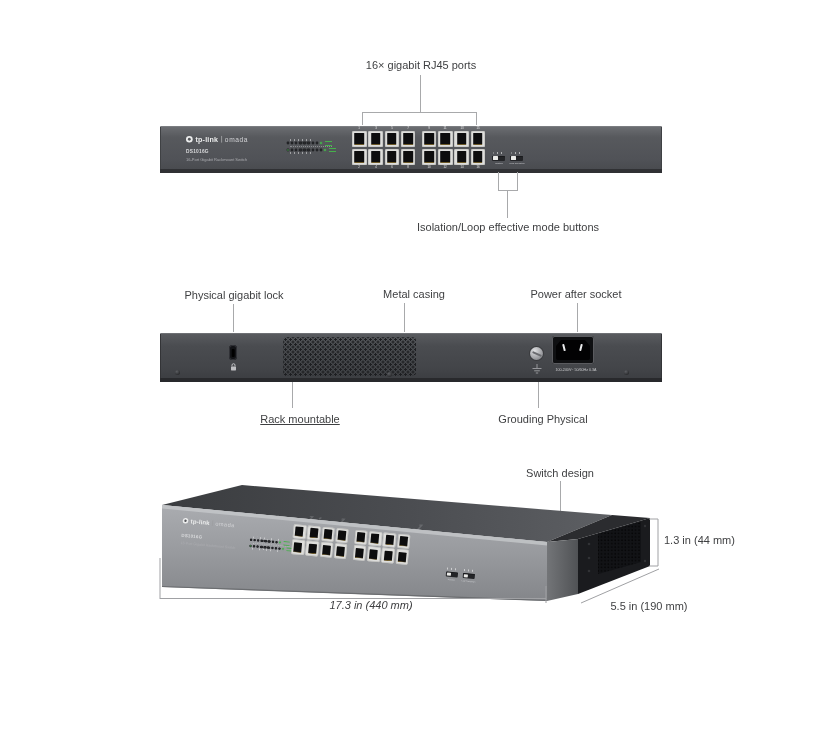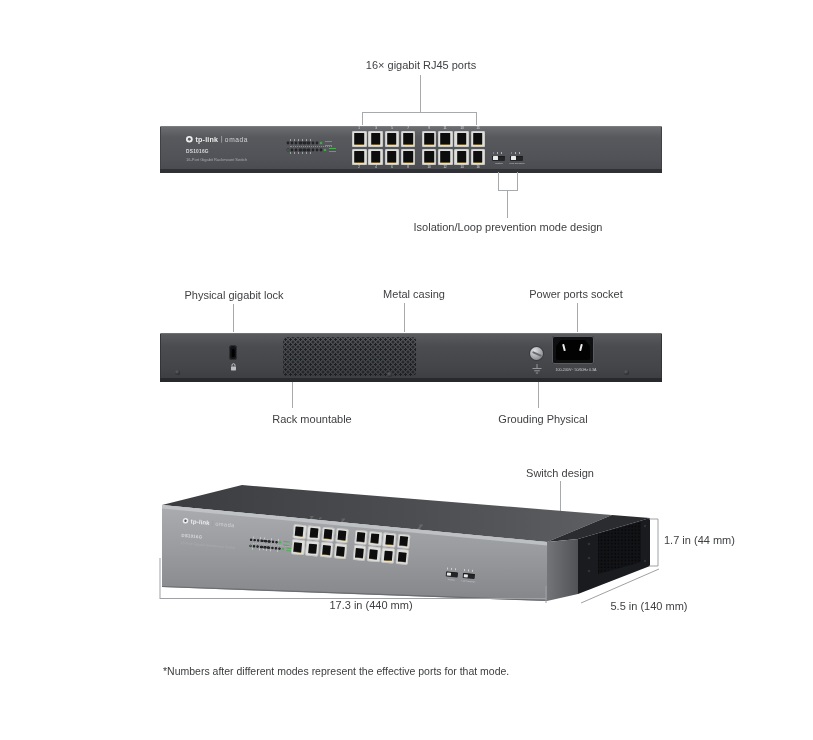--- a/index.html
+++ b/index.html
@@ -282,25 +282,25 @@
     </div>
     <div class="mswitch" style="left:350px;top:28.5px;">
       <span class="msticks"></span>
       <span class="knob"></span>
       <span class="mslab">Loop Prevention</span>
     </div>
   </div>
 
   <div class="brkt-bot"></div>
   <div class="cl vl" style="left:507px;top:190px;height:28px;"></div>
-  <div class="lbl c" style="left:508px;top:221px;">Isolation/Loop prevention mode design</div>
+  <div class="lbl c" style="left:508px;top:221px;">Isolation/Loop effective mode buttons</div>
 
   <div class="lbl c" style="left:234px;top:289px;">Physical gigabit lock</div>
   <div class="lbl c" style="left:404px;top:288px;padding-left:20px;">Metal casing</div>
-  <div class="lbl c" style="left:576px;top:288px;">Power ports socket</div>
+  <div class="lbl c" style="left:576px;top:288px;">Power after socket</div>
   <div class="cl vl" style="left:233px;top:304px;height:28px;"></div>
   <div class="cl vl" style="left:404px;top:303px;height:29px;"></div>
   <div class="cl vl" style="left:577px;top:303px;height:29px;"></div>
 
   <div class="chassis back">
     <div class="klock" style="left:69px;top:11px;"></div>
     <svg class="abs" style="left:70px;top:29px;" width="7" height="8" viewBox="0 0 7 8">
       <rect x="1" y="3.4" width="5" height="4" rx=".6" fill="#bfc0c3"></rect>
       <path d="M2 3.4 V2.2 A1.5 1.5 0 0 1 5 2.2 V3.4" fill="none" stroke="#bfc0c3" stroke-width="1"></path>
     </svg>
@@ -320,21 +320,21 @@
   </svg>
   <div class="psock">
     <div class="inlet"></div>
     <div class="p1"></div>
     <div class="p2"></div>
   </div>
   <div class="tiny" style="left:576px;top:368px;transform:translateX(-50%) scale(.33);">100-240V~ 50/60Hz 0.3A</div>
 
   <div class="cl vl" style="left:292px;top:382px;height:26px;"></div>
   <div class="cl vl" style="left:538px;top:382px;height:26px;"></div>
-  <div class="lbl c" style="left:312px;top:413px;">Rack mountable</div>
+  <div class="lbl c" style="left:300px;top:413px;text-decoration:underline;">Rack mountable</div>
   <div class="lbl c" style="left:543px;top:413px;">Grouding Physical</div>
 
   <div class="lbl c" style="left:560px;top:467px;">Switch design</div>
   <div class="cl vl" style="left:560px;top:481px;height:54px;"></div>
 
   <svg class="abs" style="left:145px;top:478px;" width="530" height="140" viewBox="0 0 530 140">
     <defs>
       <linearGradient id="g-top" x1="0" y1="0" x2="1" y2="0">
         <stop offset="0" stop-color="#3a3c3f"></stop>
           <stop offset=".55" stop-color="#4b4d51"></stop>
@@ -494,18 +494,17 @@
       <span class="knob" style="width:4.4px;height:3.6px;"></span>
       <span class="mslab" style="transform:translateX(-50%) scale(.24);">Isolation</span>
     </div>
     <div class="mswitch" style="left:305px;top:39px;width:11.5px;height:5px;">
       <span class="msticks"></span>
       <span class="knob" style="width:4.4px;height:3.6px;"></span>
       <span class="mslab" style="transform:translateX(-50%) scale(.24);">Loop Prevention</span>
     </div>
   </div>
 
-  <div class="lbl c" style="left:371px;top:599px;">17.3 in (440 mm)</div>
-  <div class="lbl c" style="left:649px;top:600px;">5.5 in (140 mm)</div>
-  <div class="lbl" style="left:664px;top:534px;">1.7 in (44 mm)</div>
-
-  <div class="footnote">*Numbers after different modes represent the effective ports for that mode.</div>
+  <div class="lbl c" style="left:371px;top:599px;font-style:italic;">17.3 in (440 mm)</div>
+  <div class="lbl c" style="left:649px;top:600px;">5.5 in (190 mm)</div>
+  <div class="lbl" style="left:664px;top:534px;">1.3 in (44 mm)</div>
+
 </div>
 
 </body></html>

